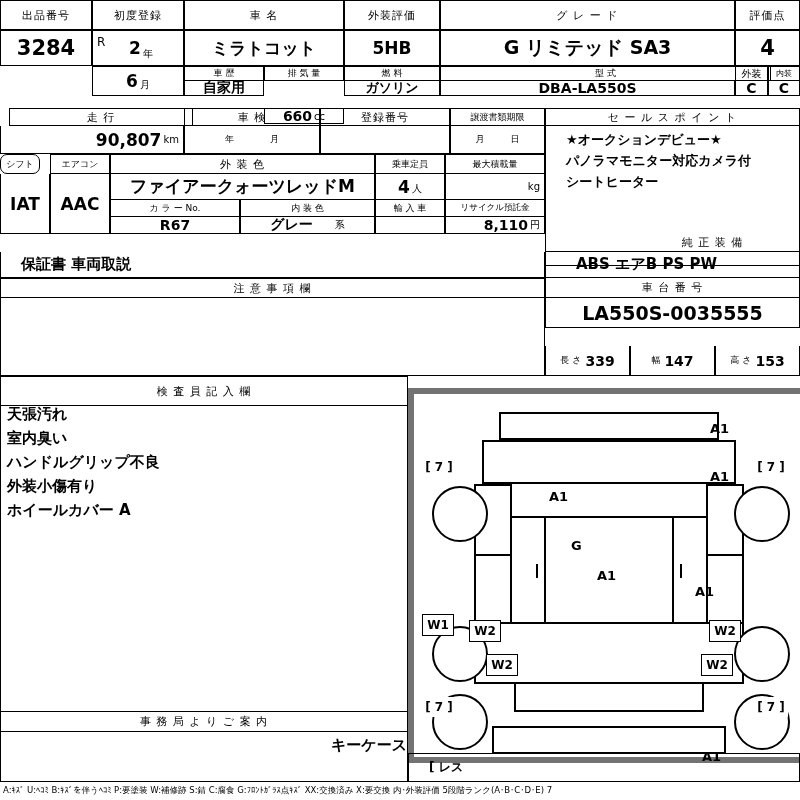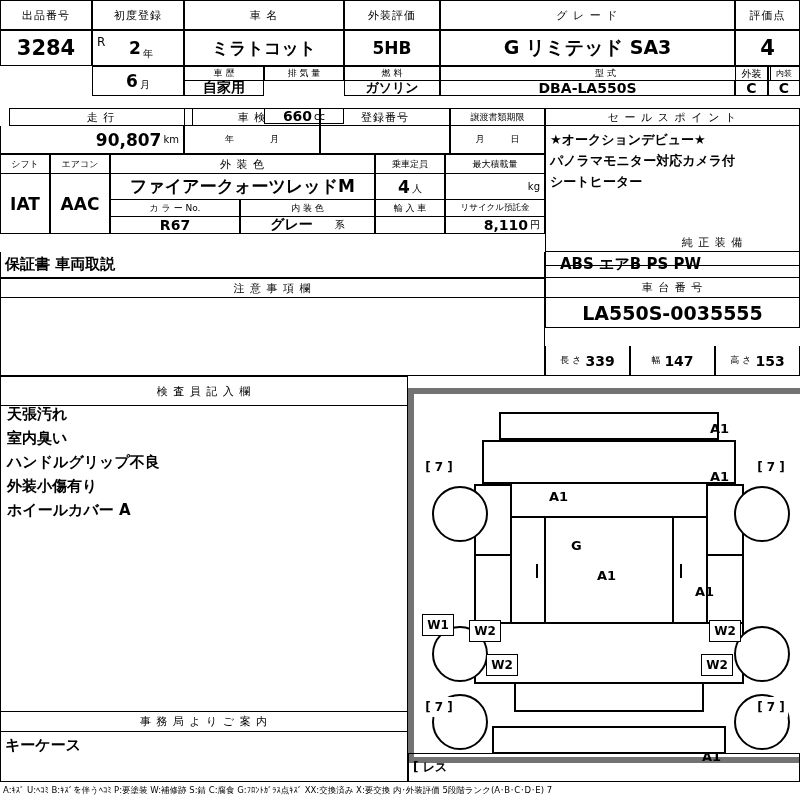--- a/index.html
+++ b/index.html
@@ -10,21 +10,21 @@
     color:#000;
     -webkit-font-smoothing:none;
   }
   .sheet{position:relative;width:800px;height:800px;box-sizing:border-box;}
   
   .box{position:absolute;box-sizing:border-box;border:1px solid #000;display:flex;align-items:center;justify-content:center;overflow:hidden;}
   .lbl{font-size:11px;letter-spacing:1px;}
   .val{font-size:17px;font-weight:bold;}
   .val-sm{font-size:14px;font-weight:bold;}
   .tiny{font-size:9px;}
-  .left{justify-content:flex-start;padding-left:4px;}
+  .left{justify-content:flex-start;padding-left:20px;}
   .right{justify-content:flex-end;padding-right:4px;}
   .col{flex-direction:column;}
   .unit{font-size:10px;font-weight:normal;margin-left:2px;}
   .rowtext{font-size:13px;font-weight:bold;}
   
   .diagram{position:absolute;left:408px;top:388px;width:457px;height:375px;box-sizing:border-box;border:6px solid #737373;}
   .dline{position:absolute;background:#000;}
   .wheel{position:absolute;border:2px solid #000;border-radius:50%;background:#fff;}
   .mark{position:absolute;font-size:13px;font-weight:bold;}
   .mark-box{position:absolute;border:1px solid #000;background:#fff;font-size:12px;font-weight:bold;display:flex;align-items:center;justify-content:center;}
@@ -159,21 +159,21 @@
 
   <div class="box" style="left:545px;top:108px;width:255px;height:18px;">
     <span class="lbl">セ ー ル ス ポ イ ン ト</span>
   </div>
   <div class="box col left" style="left:545px;top:126px;width:255px;height:140px;border-top:none;align-items:flex-start;justify-content:flex-start;padding-top:3px;">
     <div class="rowtext" style="line-height:21px;">★オークションデビュー★</div>
     <div class="rowtext" style="line-height:21px;">パノラマモニター対応カメラ付</div>
     <div class="rowtext" style="line-height:21px;">シートヒーター</div>
   </div>
 
-  <div class="box" style="left:0;top:154px;width:50px;height:20px;">
+  <div class="box" style="left:0;top:154px;width:40px;height:20px;border-radius:7px;">
     <span class="tiny">シフト</span>
   </div>
   <div class="box" style="left:50px;top:154px;width:60px;height:20px;">
     <span class="tiny">エアコン</span>
   </div>
   <div class="box" style="left:0;top:174px;width:50px;height:60px;border-top:none;">
     <span class="val">IAT</span>
   </div>
   <div class="box" style="left:50px;top:174px;width:60px;height:60px;border-top:none;">
     <span class="val">AAC</span>
@@ -273,21 +273,21 @@
     <div class="rowtext" style="font-size:15px;line-height:24px;">天張汚れ</div>
     <div class="rowtext" style="font-size:15px;line-height:24px;">室内臭い</div>
     <div class="rowtext" style="font-size:15px;line-height:24px;">ハンドルグリップ不良</div>
     <div class="rowtext" style="font-size:15px;line-height:24px;">外装小傷有り</div>
     <div class="rowtext" style="font-size:15px;line-height:24px;">ホイールカバー A</div>
   </div>
 
   <div class="box" style="left:0;top:712px;width:408px;height:20px;border-top:none;">
     <span class="lbl">事 務 局 よ り ご 案 内</span>
   </div>
-  <div class="box left" style="left:0;top:732px;width:408px;height:50px;border-top:none;align-items:flex-start;padding-top:4px;">
+  <div class="box left" style="left:0;top:732px;width:408px;height:50px;border-top:none;align-items:flex-start;padding-top:4px;justify-content:flex-end;">
     <span class="rowtext" style="font-size:15px;">キーケース</span>
   </div>
 
   <div class="diagram">
 
     <div class="dline" style="left:85px;top:18px;width:220px;height:2px;"></div>
     <div class="dline" style="left:85px;top:18px;width:2px;height:28px;"></div>
     <div class="dline" style="left:303px;top:18px;width:2px;height:28px;"></div>
     <div class="dline" style="left:85px;top:44px;width:220px;height:2px;"></div>
 

